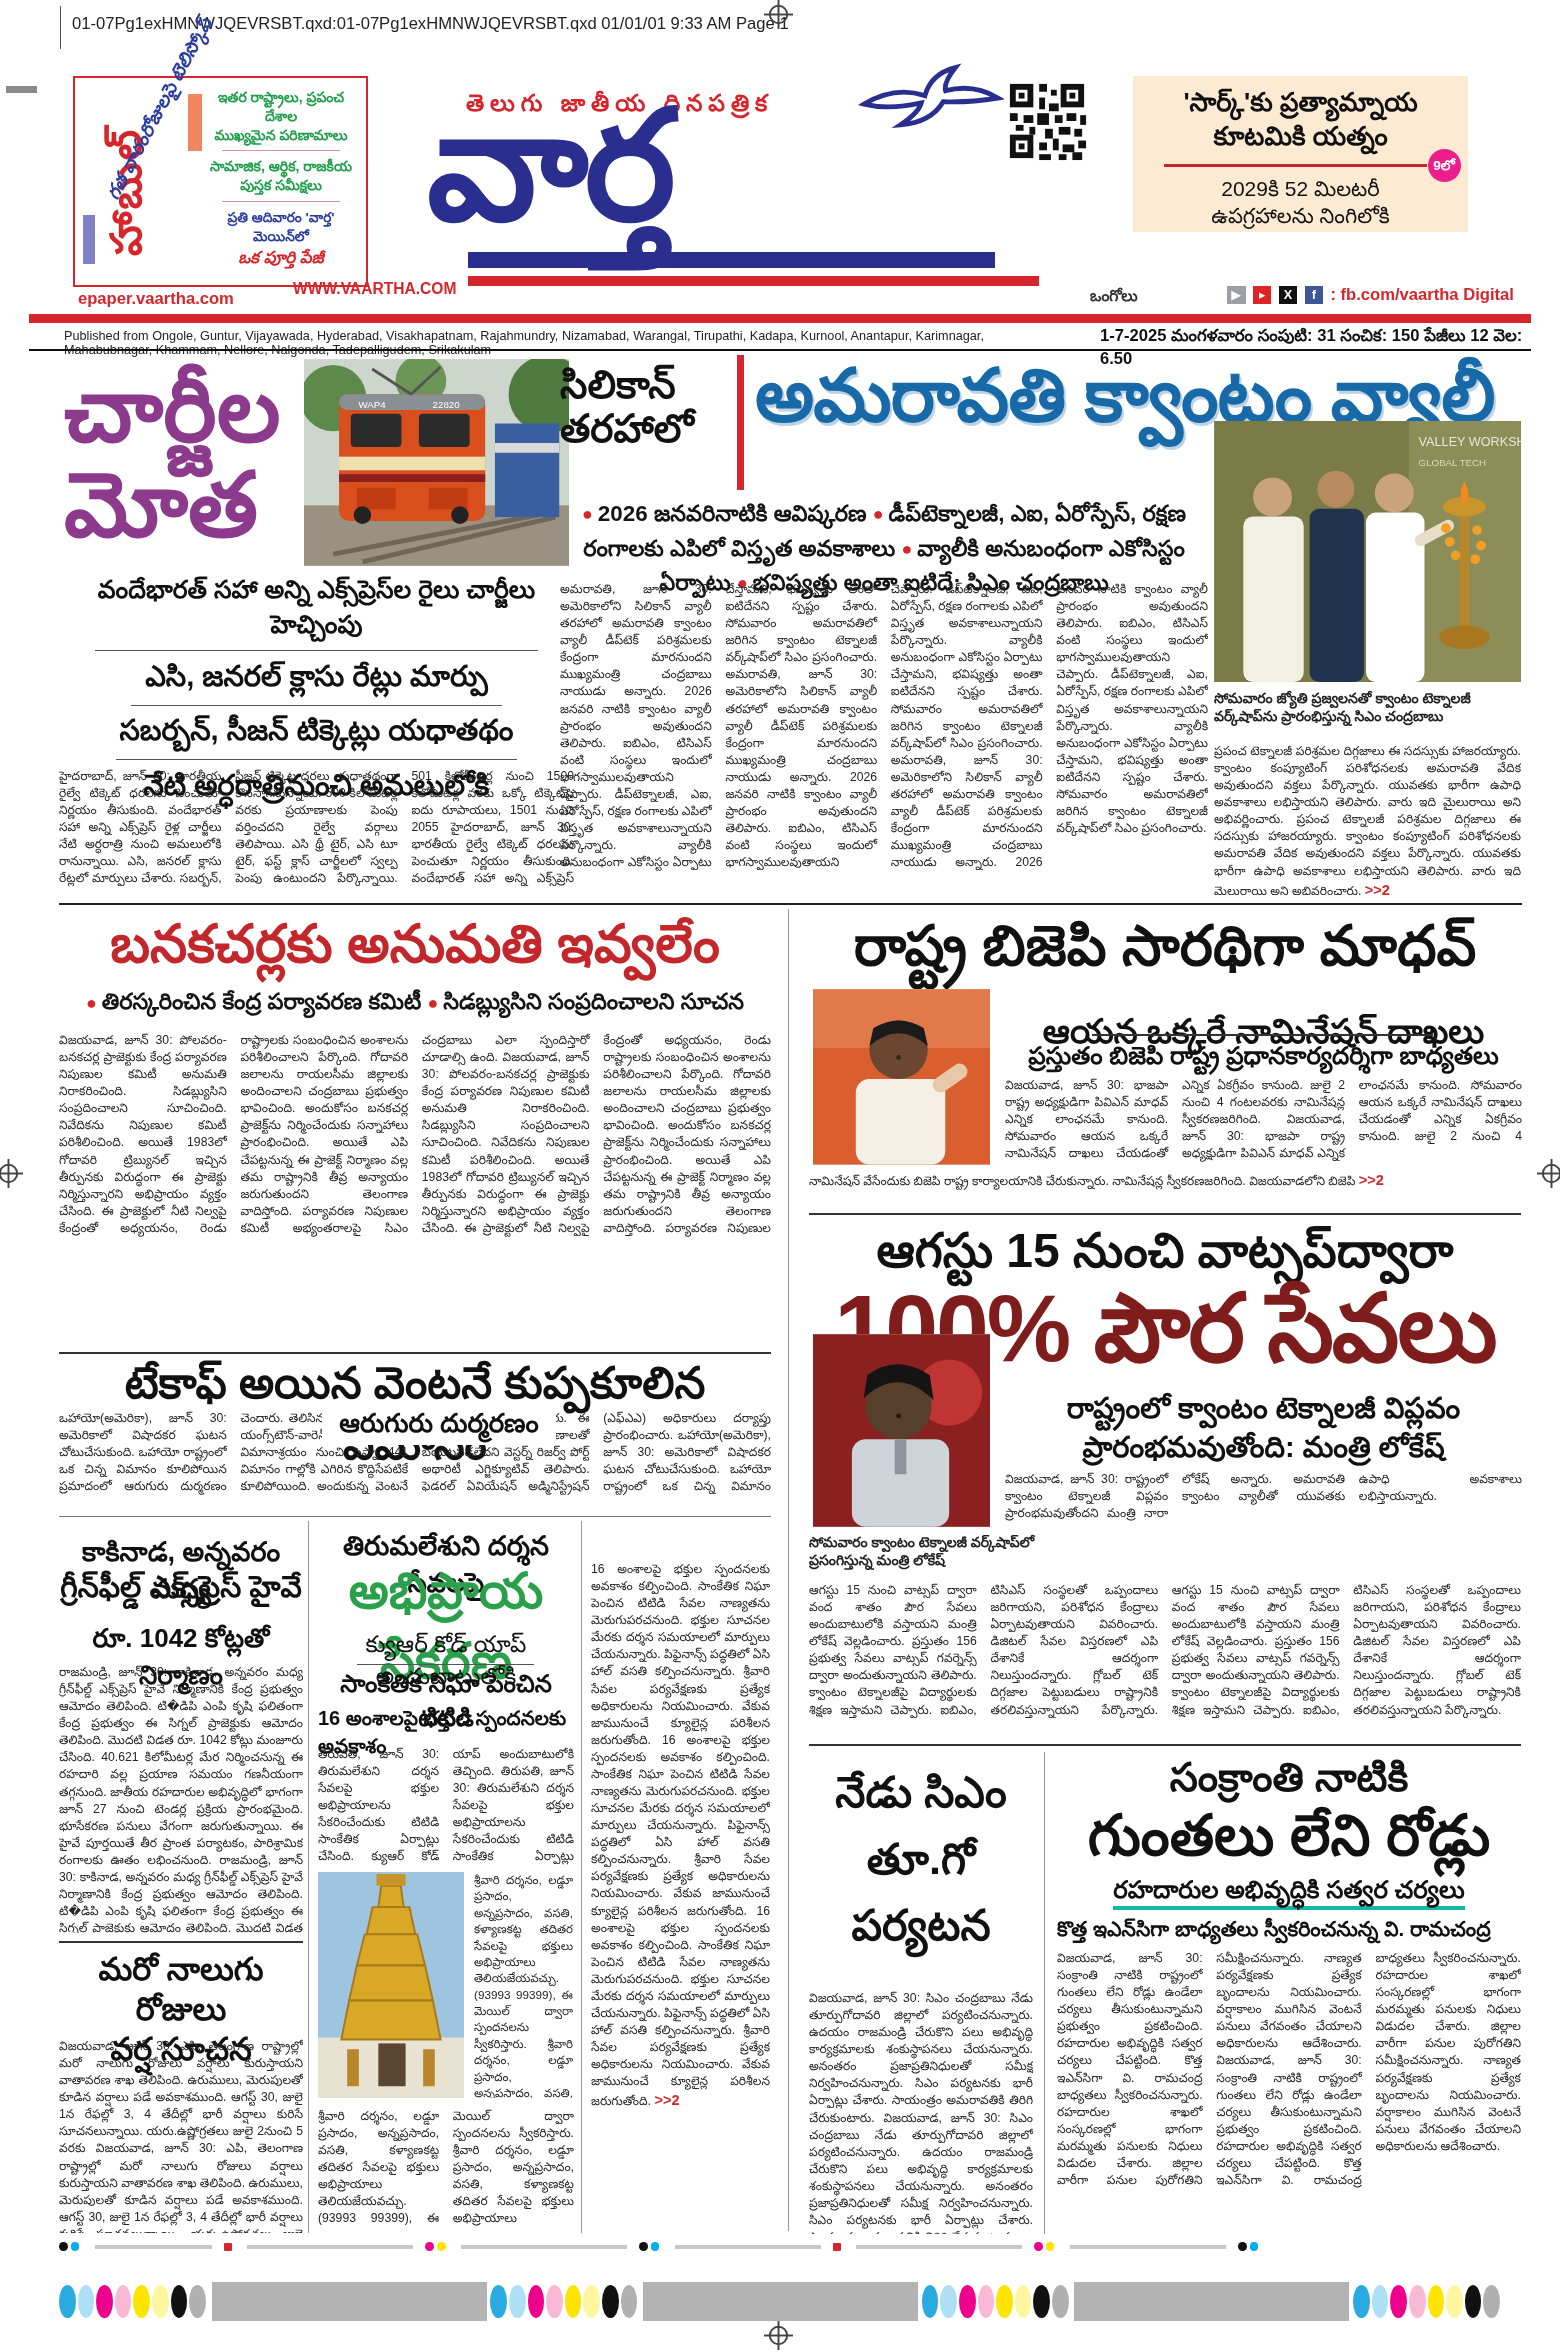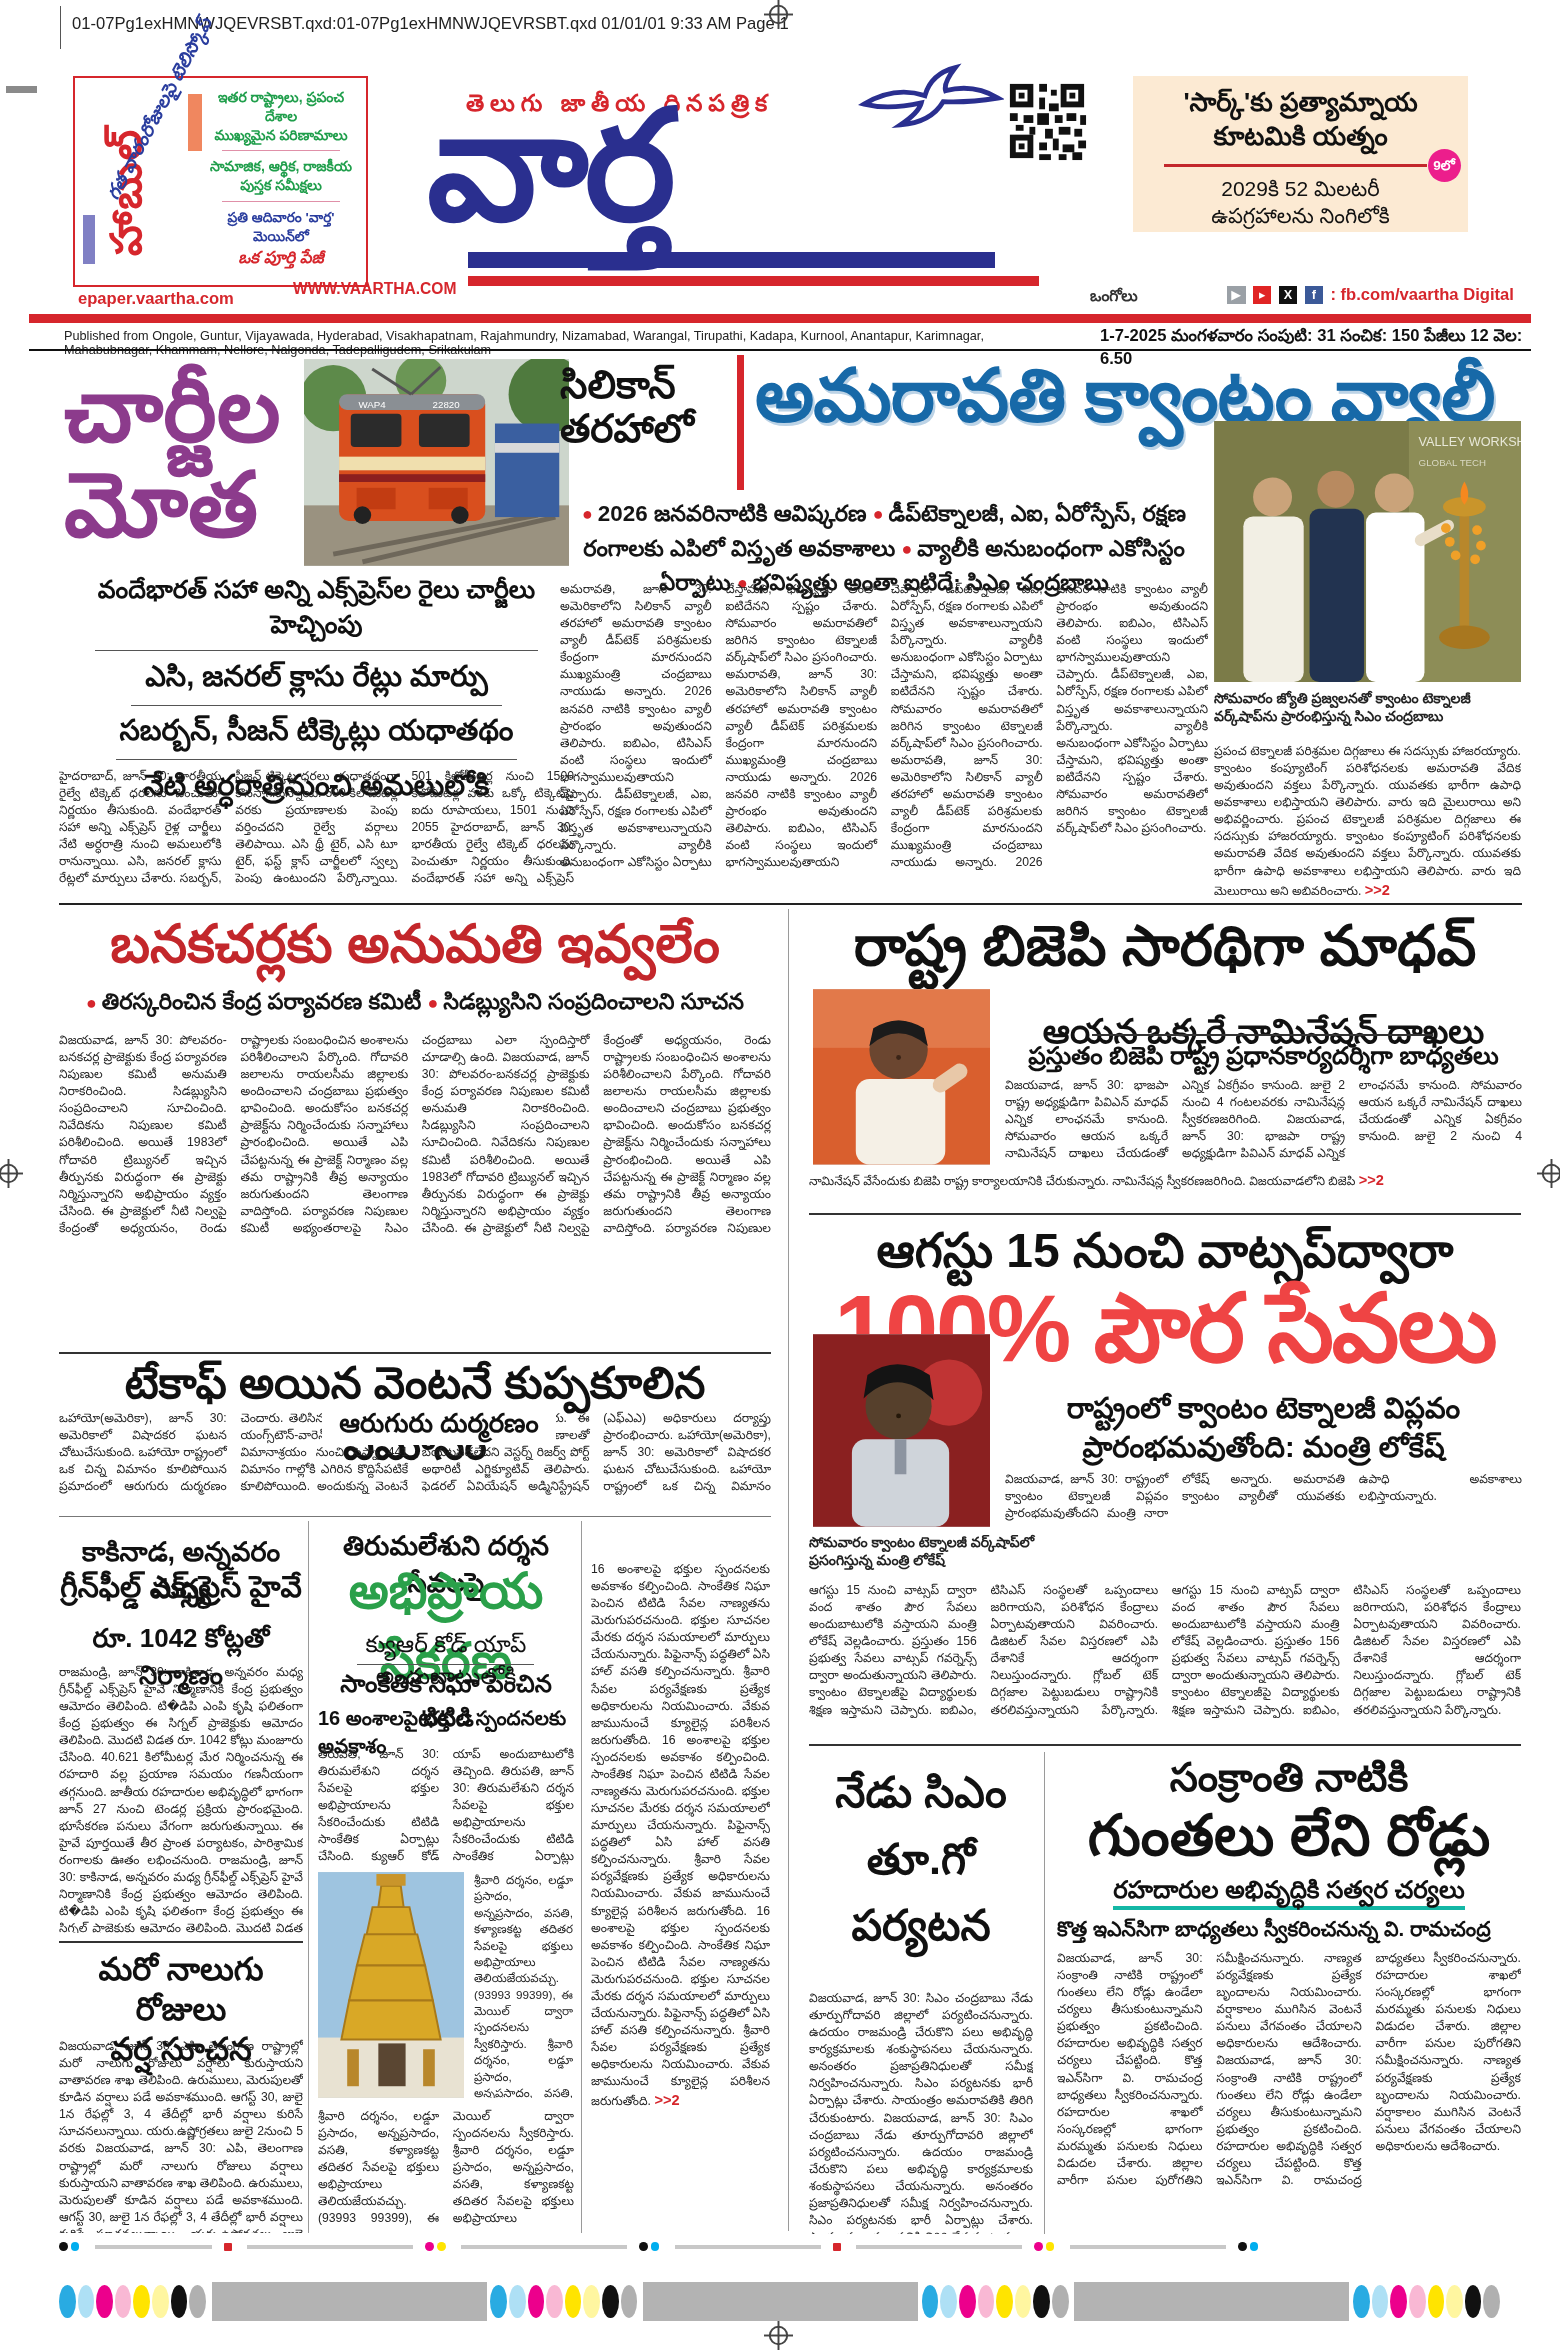--- a/index.html
+++ b/index.html
@@ -271,21 +271,21 @@
   <div class="abs c" style="left:1005px;top:1042px;width:517px;font-size:24.4px;font-weight:800;color:#111;">ప్రస్తుతం బిజెపి రాష్ట్ర ప్రధానకార్యదర్శిగా బాధ్యతలు</div>
   <div class="abs bodytext cols3" style="left:1005px;top:1077px;width:517px;height:90px;">
     <span>విజయవాడ, జూన్ 30: భాజపా రాష్ట్ర అధ్యక్షుడిగా పివిఎన్ మాధవ్ ఎన్నిక లాంఛనమే కానుంది. సోమవారం ఆయన ఒక్కరే నామినేషన్ దాఖలు చేయడంతో ఎన్నిక ఏకగ్రీవం కానుంది. జులై 2 నుంచి 4 గంటలవరకు నామినేషన్ల స్వీకరణజరిగింది. విజయవాడ, జూన్ 30: భాజపా రాష్ట్ర అధ్యక్షుడిగా పివిఎన్ మాధవ్ ఎన్నిక లాంఛనమే కానుంది. సోమవారం ఆయన ఒక్కరే నామినేషన్ దాఖలు చేయడంతో ఎన్నిక ఏకగ్రీవం కానుంది. జులై 2 నుంచి 4 గంటలవరకు నామినేషన్ల స్వీకరణజరిగింది.</span>
   </div>
   <div class="abs bodytext" style="left:809px;top:1170px;width:712px;height:37px;">
     <span>నామినేషన్ వేసేందుకు బిజెపి రాష్ట్ర కార్యాలయానికి చేరుకున్నారు. నామినేషన్ల స్వీకరణజరిగింది. విజయవాడలోని బిజెపి</span> <span class="more">&gt;&gt;2</span>
   </div>
   <div class="abs" style="left:809px;top:1213px;width:712px;height:2px;background:#333;"></div>
 
   <div class="abs c" style="left:809px;top:1223px;width:712px;font-size:48px;font-weight:800;color:#111;">ఆగస్టు 15 నుంచి వాట్సప్‌ద్వారా</div>
-  <div class="abs c" style="left:809px;top:1274px;width:712px;font-size:95px;font-weight:800;color:#ef4444;letter-spacing:-2px;">100% పౌర సేవలు</div>
+  <div class="abs c" style="left:809px;top:1274px;width:712px;font-size:95px;font-weight:800;color:#7f1d1d;letter-spacing:-2px;">100% పౌర సేవలు</div>
   <div class="abs photoframe" style="left:813px;top:1334px;width:177px;height:193px;">
     <svg width="177" height="193" viewBox="0 0 182 198">
       <rect width="182" height="198" fill="#8a2020"></rect>
       <circle cx="140" cy="60" r="34" fill="#c03434"></circle>
       <circle cx="88" cy="74" r="34" fill="#56402c"></circle>
       <path d="M52 66 q36 -34 72 2 l-4 -26 q-34 -22 -64 0 z" fill="#141414"></path>
       <rect x="40" y="108" width="100" height="90" rx="14" fill="#cfd4da"></rect>
       <rect x="84" y="108" width="12" height="36" fill="#8c94a0"></rect>
       <circle cx="88" cy="84" r="2.5" fill="#241709"></circle>
     </svg>

